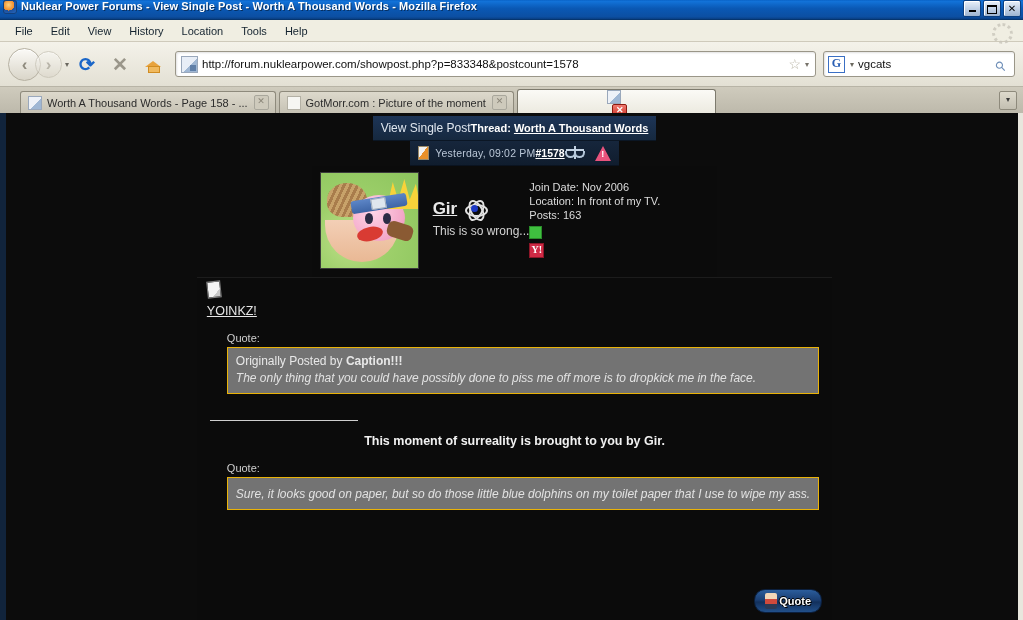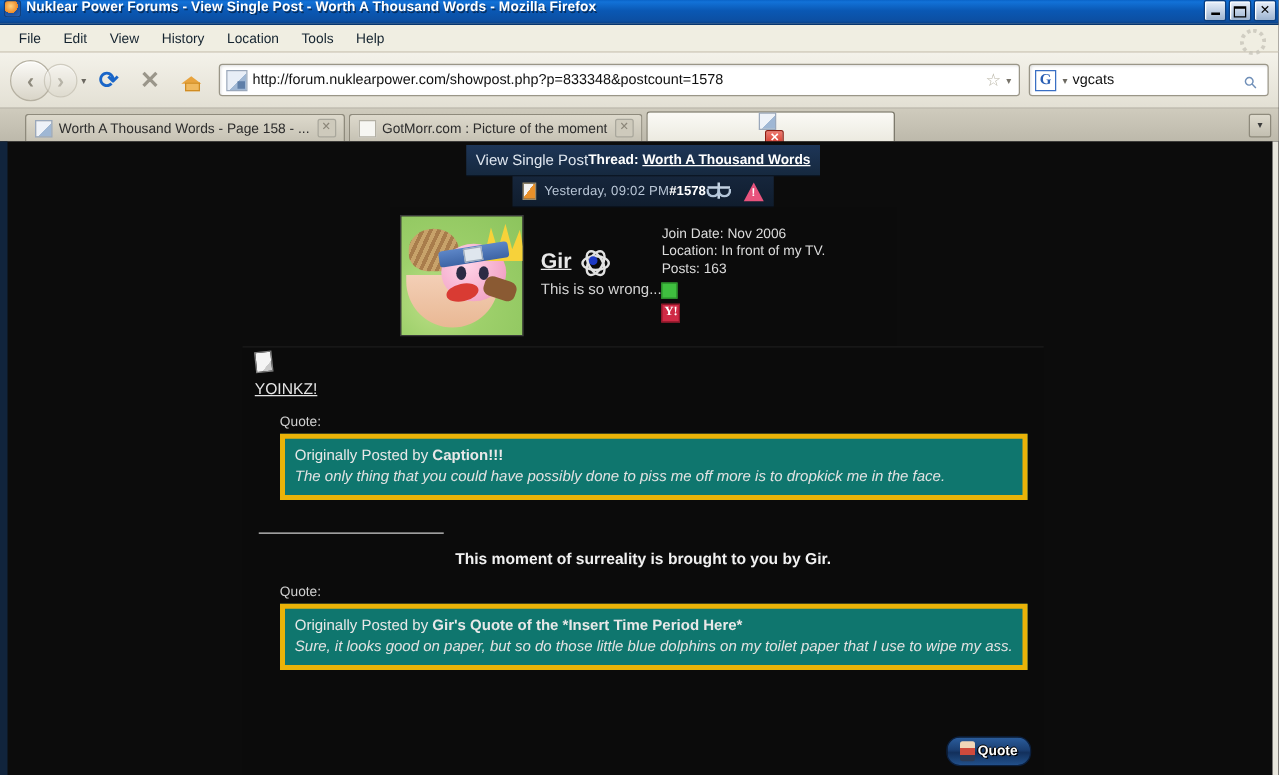--- a/index.html
+++ b/index.html
@@ -105,21 +105,21 @@
   .bar-title .left{flex:1;color:#dfe6ef;font-size:12px;}
   .bar-title .right{color:#ffffff;font-size:11px;font-weight:bold;}
   .bar-title .right a{color:#ffffff;text-decoration:underline;font-weight:bold;}
 
   .bar-post{height:24px;background:linear-gradient(to bottom,#16263c,#101d2e);
     display:flex;align-items:center;padding:0 8px;border-bottom:1px solid #0a1320;}
   .posticon{width:9px;height:12px;margin-right:6px;flex:none;
     background:linear-gradient(to bottom right,#f2f2f2 0 45%,#e8902a 46% 100%);
     border:1px solid #9a8a6a;}
   .postdate{flex:1;color:#b9c6d6;font-size:10.5px;letter-spacing:.2px;}
-  .postnum{color:#ffffff;font-size:10.5px;font-weight:bold;margin-right:0;}
+  .postnum{color:#ffffff;font-size:10.5px;font-weight:bold;text-decoration:underline;margin-right:0;}
   .scaleico{width:20px;height:16px;margin-right:10px;position:relative;flex:none;}
   .scaleico:before{content:"";position:absolute;left:9px;top:1px;width:2px;height:13px;background:#c3d2e2;}
   .scaleico:after{content:"";position:absolute;left:1px;top:4px;width:18px;height:2px;background:#c3d2e2;
     box-shadow:-0px 4px 0 -1px rgba(195,210,226,.0);}
   .scalepan{position:absolute;top:6px;width:7px;height:5px;border:2px solid #b4c6d9;
     border-top:none;border-radius:0 0 7px 7px;}
   .scalepan.l{left:0;} .scalepan.r{right:0;}
   .warnico{width:16px;height:15px;position:relative;flex:none;}
   .warnico:before{content:"";position:absolute;left:0;top:0;width:0;height:0;
     border-left:8px solid transparent;border-right:8px solid transparent;border-bottom:15px solid #e8537d;}
@@ -163,21 +163,21 @@
   .yahooico{width:13px;height:13px;margin-top:4px;background:#cf2a45;border:1px solid #8d1628;
     color:#fff;font:bold 10px/12px "Liberation Serif",serif;text-align:center;}
 
   .postbody{flex:1;background:#0b0b0b;display:flex;flex-direction:column;
     border-top:1px solid #1c1c1c;overflow:hidden;}
   .pb-iconrow{height:22px;display:flex;align-items:center;padding-left:10px;}
   .pagericon{width:12px;height:15px;background:linear-gradient(135deg,#f4f4f4 70%,#c9c9c9 71%);
     border:1px solid #7e7e7e;transform:rotate(-6deg);}
   .pb-text{color:#e6e6e6;font-size:12.5px;padding:4px 4px 0 10px;text-decoration:underline;}
   .quotelabel{color:#cfcfcf;font-size:11px;padding:14px 0 3px 30px;}
-  .quotebox{margin:0 13px 0 30px;border:4px solid #eab308;background:#0f766e;padding:6px 8px 8px 8px;}
+  .quotebox{margin:0 13px 0 30px;border:1px solid #eab308;background:#737373;padding:6px 8px 8px 8px;}
   .q-head{color:#e8e8e8;font-size:12px;}
   .q-head b{font-weight:bold;}
   .q-body{color:#e2e2e2;font-size:12px;font-style:italic;margin-top:3px;}
 
   .sigsep{height:1px;background:#cfcfcf;width:148px;margin:26px 0 0 13px;}
   .sigtext{text-align:center;color:#f1f1f1;font:bold 12.5px/1 "Liberation Sans",sans-serif;
     margin-top:14px;}
   .bottomarea{flex:1;position:relative;}
   .quotebtn{position:absolute;right:10px;bottom:7px;width:66px;height:22px;border-radius:11px;
     background:linear-gradient(to bottom,#2b5d9c 0%,#1b3f73 45%,#12305c 55%,#22508a 100%);
@@ -350,24 +350,20 @@
             <b>Caption!!!</b>
           </div>
           <div class="q-body">The only thing that you could have possibly done to piss me off more is to dropkick me in the face.</div>
         </div>
 
         <div class="sigsep"></div>
         <div class="sigtext">This moment of surreality is brought to you by Gir.</div>
 
         <div class="quotelabel">Quote:</div>
         <div class="quotebox">
-          <div class="q-head">
-            <span>Originally Posted by</span>
-            <b>Gir's Quote of the *Insert Time Period Here*</b>
-          </div>
           <div class="q-body">Sure, it looks good on paper, but so do those little blue dolphins on my toilet paper that I use to wipe my ass.</div>
         </div>
 
         <div class="bottomarea">
           <div class="quotebtn">
             <span class="qb-char"></span>
             <span class="qb-label">Quote</span>
           </div>
         </div>
       </div>

